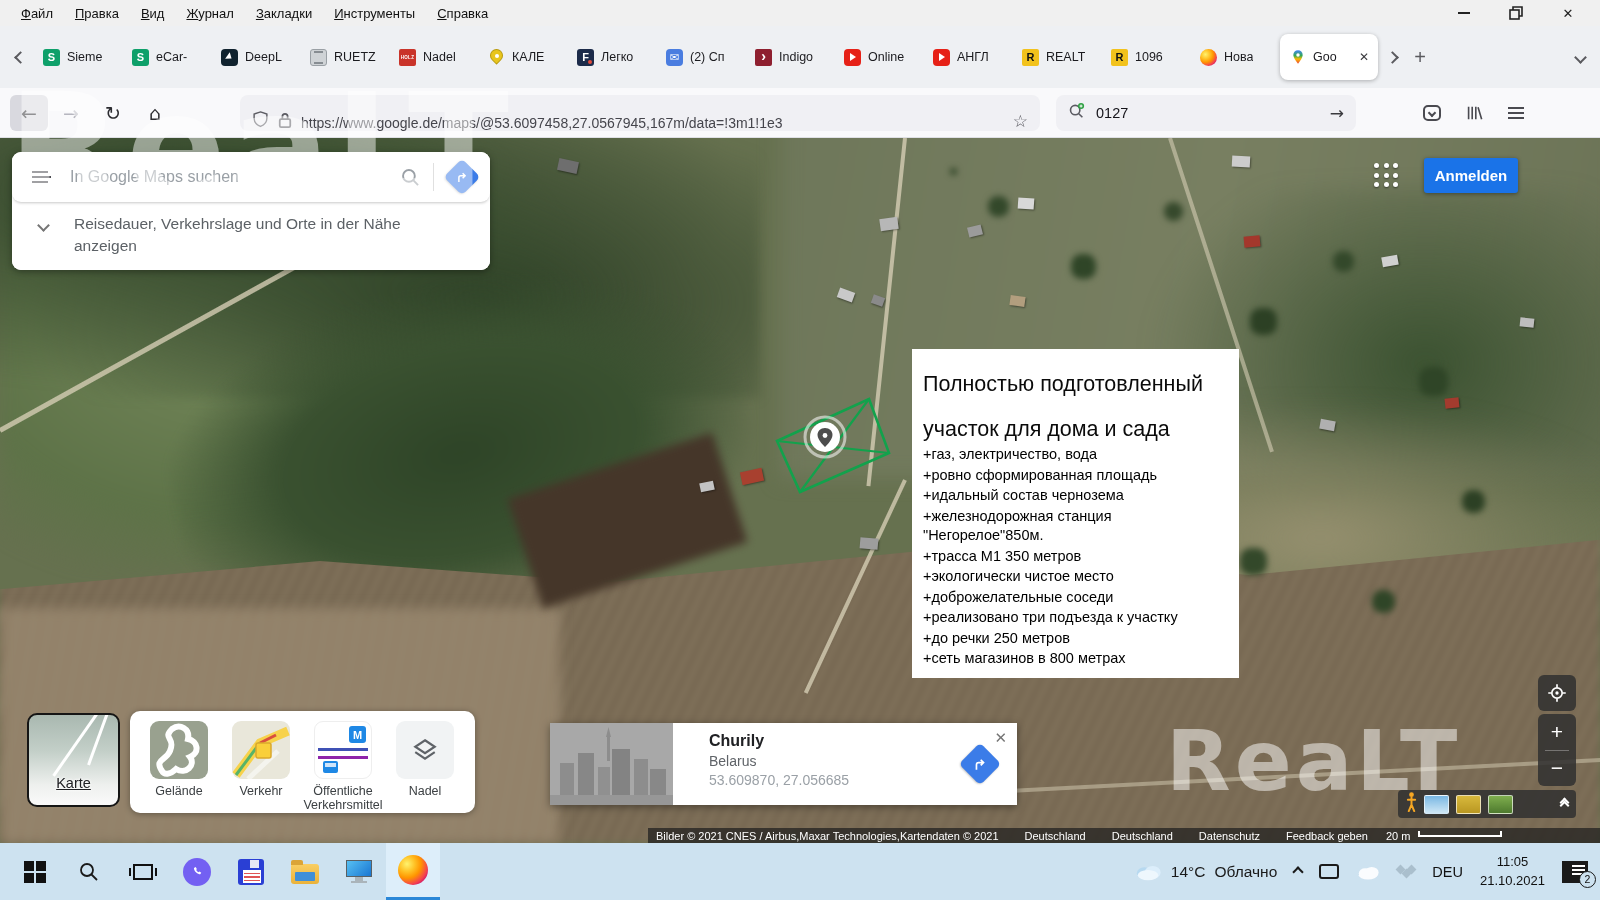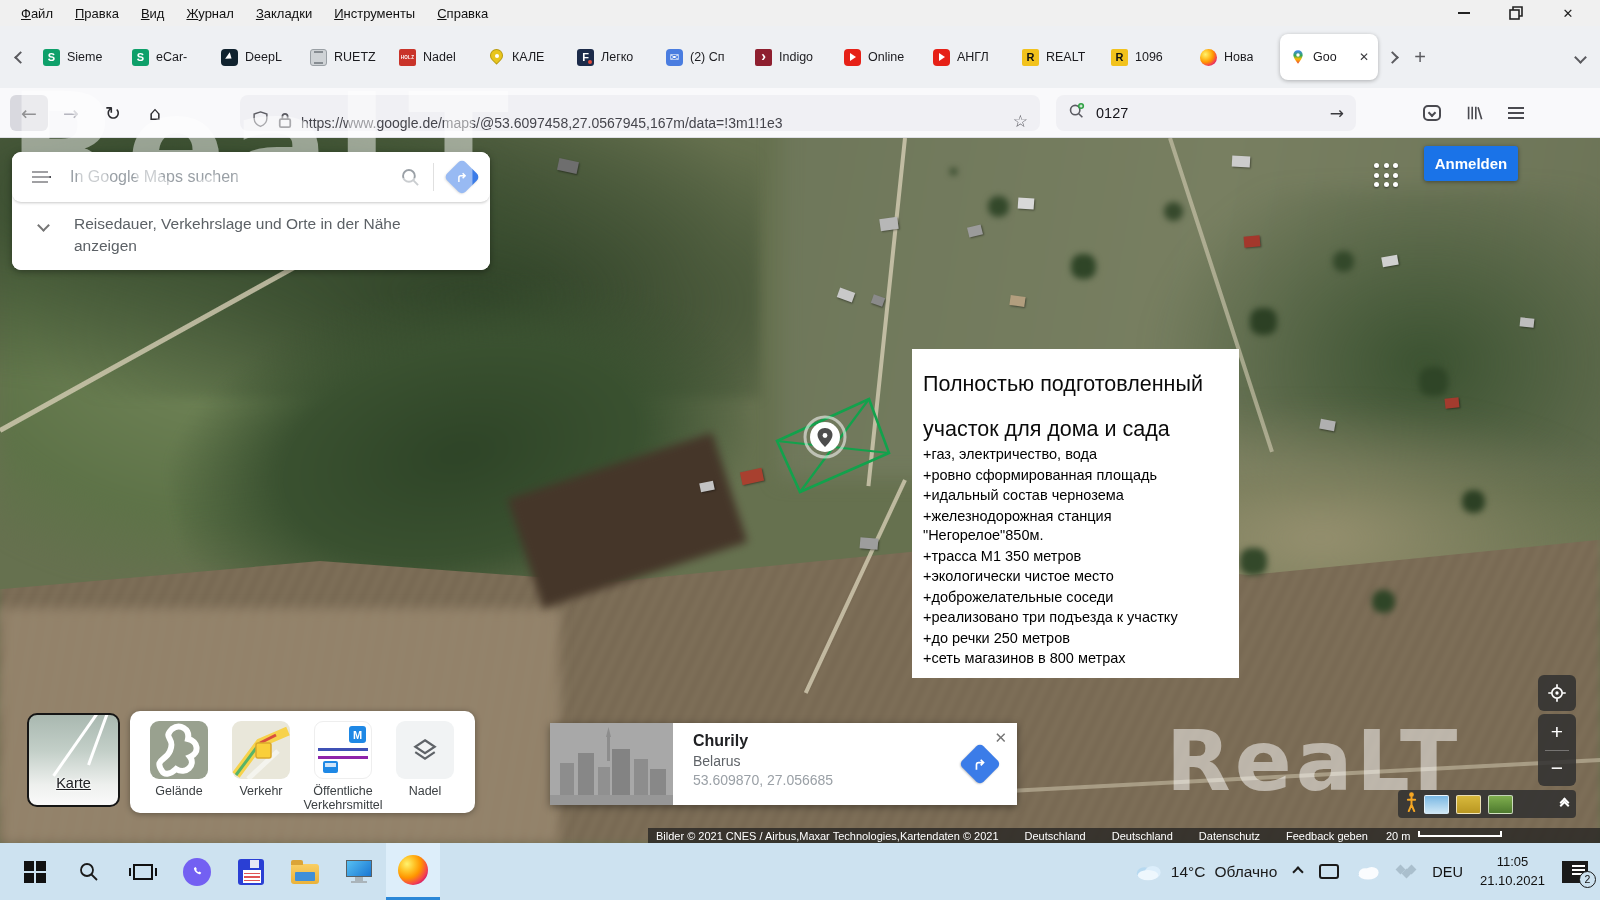--- a/index.html
+++ b/index.html
@@ -88,21 +88,21 @@
   .gc-dir{width:56px;display:flex;justify-content:center;align-items:center;}
   .gcard-row2{display:flex;align-items:flex-start;padding:11px 10px 12px 0;background:#fff;border-radius:0 0 9px 9px;}
   .gc-chev{width:62px;display:flex;justify-content:center;padding-top:8px;color:#757575;}
   .gc-exp-text{font-size:15.5px;color:#5c6166;line-height:1.45;width:392px;}
   .diamond{width:30px;height:30px;background:#3b7ce8;border-radius:5px;transform:rotate(45deg);display:flex;align-items:center;justify-content:center;box-shadow:0 1px 2px rgba(0,0,0,.25);}
   .diamond svg{transform:rotate(-45deg);}
 
   
   .apps-grid{position:absolute;left:1374px;top:25px;width:25px;height:25px;display:grid;grid-template-columns:repeat(3,1fr);gap:4px;z-index:10;}
   .apps-grid i{width:5px;height:5px;border-radius:50%;background:#fff;box-shadow:0 1px 2px rgba(0,0,0,.5);}
-  .anmelden{position:absolute;left:1424px;top:8px;width:94px;height:35px;background:#1a73e8;color:#fff;font-size:15px;font-weight:bold;display:flex;align-items:center;justify-content:center;border-radius:3px;box-shadow:0 1px 4px rgba(0,0,0,.4);z-index:10;}
+  .anmelden{position:absolute;left:1424px;top:20px;width:94px;height:35px;background:#1a73e8;color:#fff;font-size:15px;font-weight:bold;display:flex;align-items:center;justify-content:center;border-radius:3px;box-shadow:0 1px 4px rgba(0,0,0,.4);z-index:10;}
 
   
   .infobox{position:absolute;left:912px;top:211px;width:327px;background:#fff;color:#000;padding:5px 10px 9px 11px;z-index:9;}
   .infobox .t{font-size:21.5px;line-height:1.35;color:#0b0b0b;margin-top:16px;}
   .infobox .li{font-size:14.5px;line-height:1.345;margin-top:1px;}
 
   
   .karte{position:absolute;left:27px;top:575px;width:93px;height:94px;border:2px solid #151515;border-radius:10px;background:linear-gradient(180deg,#a9b8b0 0%,#c3cfc8 40%,#eef0ee 78%,#fafafa 100%);overflow:hidden;z-index:10;}
   .karte::before{content:"";position:absolute;left:46px;top:-12px;width:3px;height:80px;background:#fff;transform:rotate(35deg);}
   .karte::after{content:"";position:absolute;left:70px;top:-18px;width:3px;height:70px;background:#fff;transform:rotate(20deg);}
@@ -116,21 +116,21 @@
   .thumb-ov{background:#fff;border:1px solid #eee;}
   .thumb-mehr{background:#f1f3f4;display:flex;align-items:center;justify-content:center;}
   .m-badge{position:absolute;right:5px;top:4px;width:17px;height:17px;border-radius:3px;background:#1e88e5;color:#fff;font-size:11px;font-weight:bold;display:flex;align-items:center;justify-content:center;}
   .ov-line1{position:absolute;left:3px;right:3px;top:26px;height:3px;background:#3f51b5;}
   .ov-line2{position:absolute;left:3px;right:3px;top:34px;height:3px;background:#8e24aa;}
   .ov-bus{position:absolute;left:8px;bottom:5px;width:15px;height:12px;border-radius:2px;background:#1e88e5;}
   .ov-bus::before{content:"";position:absolute;left:2px;top:2px;right:2px;height:4px;background:#cfe5fb;}
 
   
   .place-card{position:absolute;left:550px;top:585px;width:467px;height:82px;background:#fff;box-shadow:0 2px 8px rgba(0,0,0,.4);display:flex;z-index:10;}
-  .pc-body{padding:9px 0 0 20px;flex:1;}
+  .pc-body{padding:9px 0 0 36px;flex:1;}
   .pc-title{font-size:16px;font-weight:bold;color:#202124;}
   .pc-sub{font-size:14px;color:#5f6368;margin-top:3px;}
   .pc-coords{font-size:14px;color:#9aa0a6;margin-top:3px;}
   .pc-dir{width:74px;display:flex;align-items:center;justify-content:center;}
   .pc-close{position:absolute;right:10px;top:6px;color:#757575;font-size:15px;}
 
   
   .ctl{position:absolute;background:rgba(48,48,48,.85);border-radius:6px;color:#fff;z-index:9;}
   .loc-btn{left:1538px;top:537px;width:38px;height:36px;display:flex;align-items:center;justify-content:center;}
   .zoom-panel{left:1538px;top:576px;width:38px;height:72px;display:flex;flex-direction:column;}

